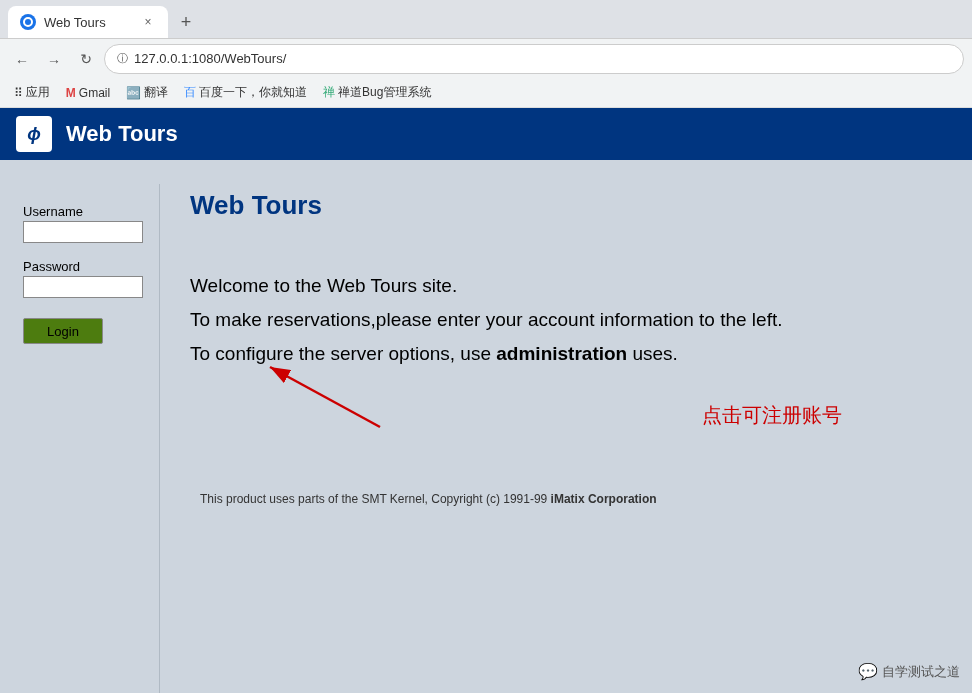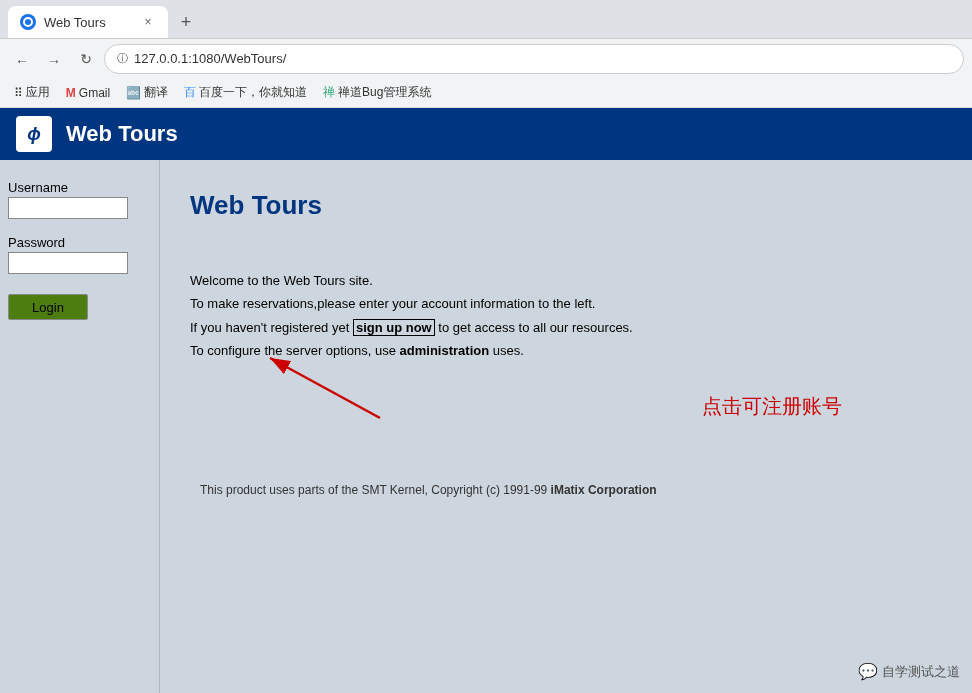--- a/index.html
+++ b/index.html
@@ -168,25 +168,26 @@
 
     .app-body {
       display: flex;
       flex: 1;
       background: #cdd5de;
     }
 
     .sidebar {
       width: 160px;
       background: #cdd5de;
-      padding: 20px 8px;
+      padding: 20px 23px;
       display: flex;
       flex-direction: column;
       gap: 8px;
       border-right: 1px solid #b0bac4;
+      margin-top: 24px;
     }
 
     .form-label {
       font-size: 13px;
       color: #000;
       margin-bottom: 2px;
     }
 
     .form-input {
       width: 120px;
@@ -219,21 +220,21 @@
     }
 
     .main-title {
       font-size: 26px;
       font-weight: bold;
       color: #003580;
       margin-bottom: 16px;
     }
 
     .main-text {
-      font-size: 13px;
+      font-size: 19px;
       color: #000;
       line-height: 1.8;
       margin-top: 48px;
     }
 
     .signup-link {
       color: #000;
       text-decoration: none;
       border: 1px solid #000;
       padding: 0 2px;
@@ -357,23 +358,20 @@
         <input class="form-input" type="password" style="">
       </div>
       <button class="login-btn">Login</button>
     </div>
 
     <div class="main-content" style="position:relative;">
       <div class="main-title">Web Tours</div>
       <div class="main-text">
         <div>Welcome to the Web Tours site.</div>
         <div>To make reservations,please enter your account information to the left.</div>
-        <div>
-          <span>If you haven't registered yet </span><a href="#" class="signup-link">sign up now</a><span> to get access to all our resources.</span>
-        </div>
         <div>
           <span>To configure the server options, use </span><span class="admin-link">administration</span><span> uses.</span>
         </div>
       </div>
 
       <div style="position:relative; height:80px; margin-top:10px;">
         <svg class="arrow-svg" width="200" height="80" style="position:absolute; left:60px; top:-30px;">
           <defs>
             <marker id="arrowhead" markerWidth="8" markerHeight="6" refX="8" refY="3" orient="auto">
               <polygon points="0 0, 8 3, 0 6" fill="#cc0000"></polygon>

